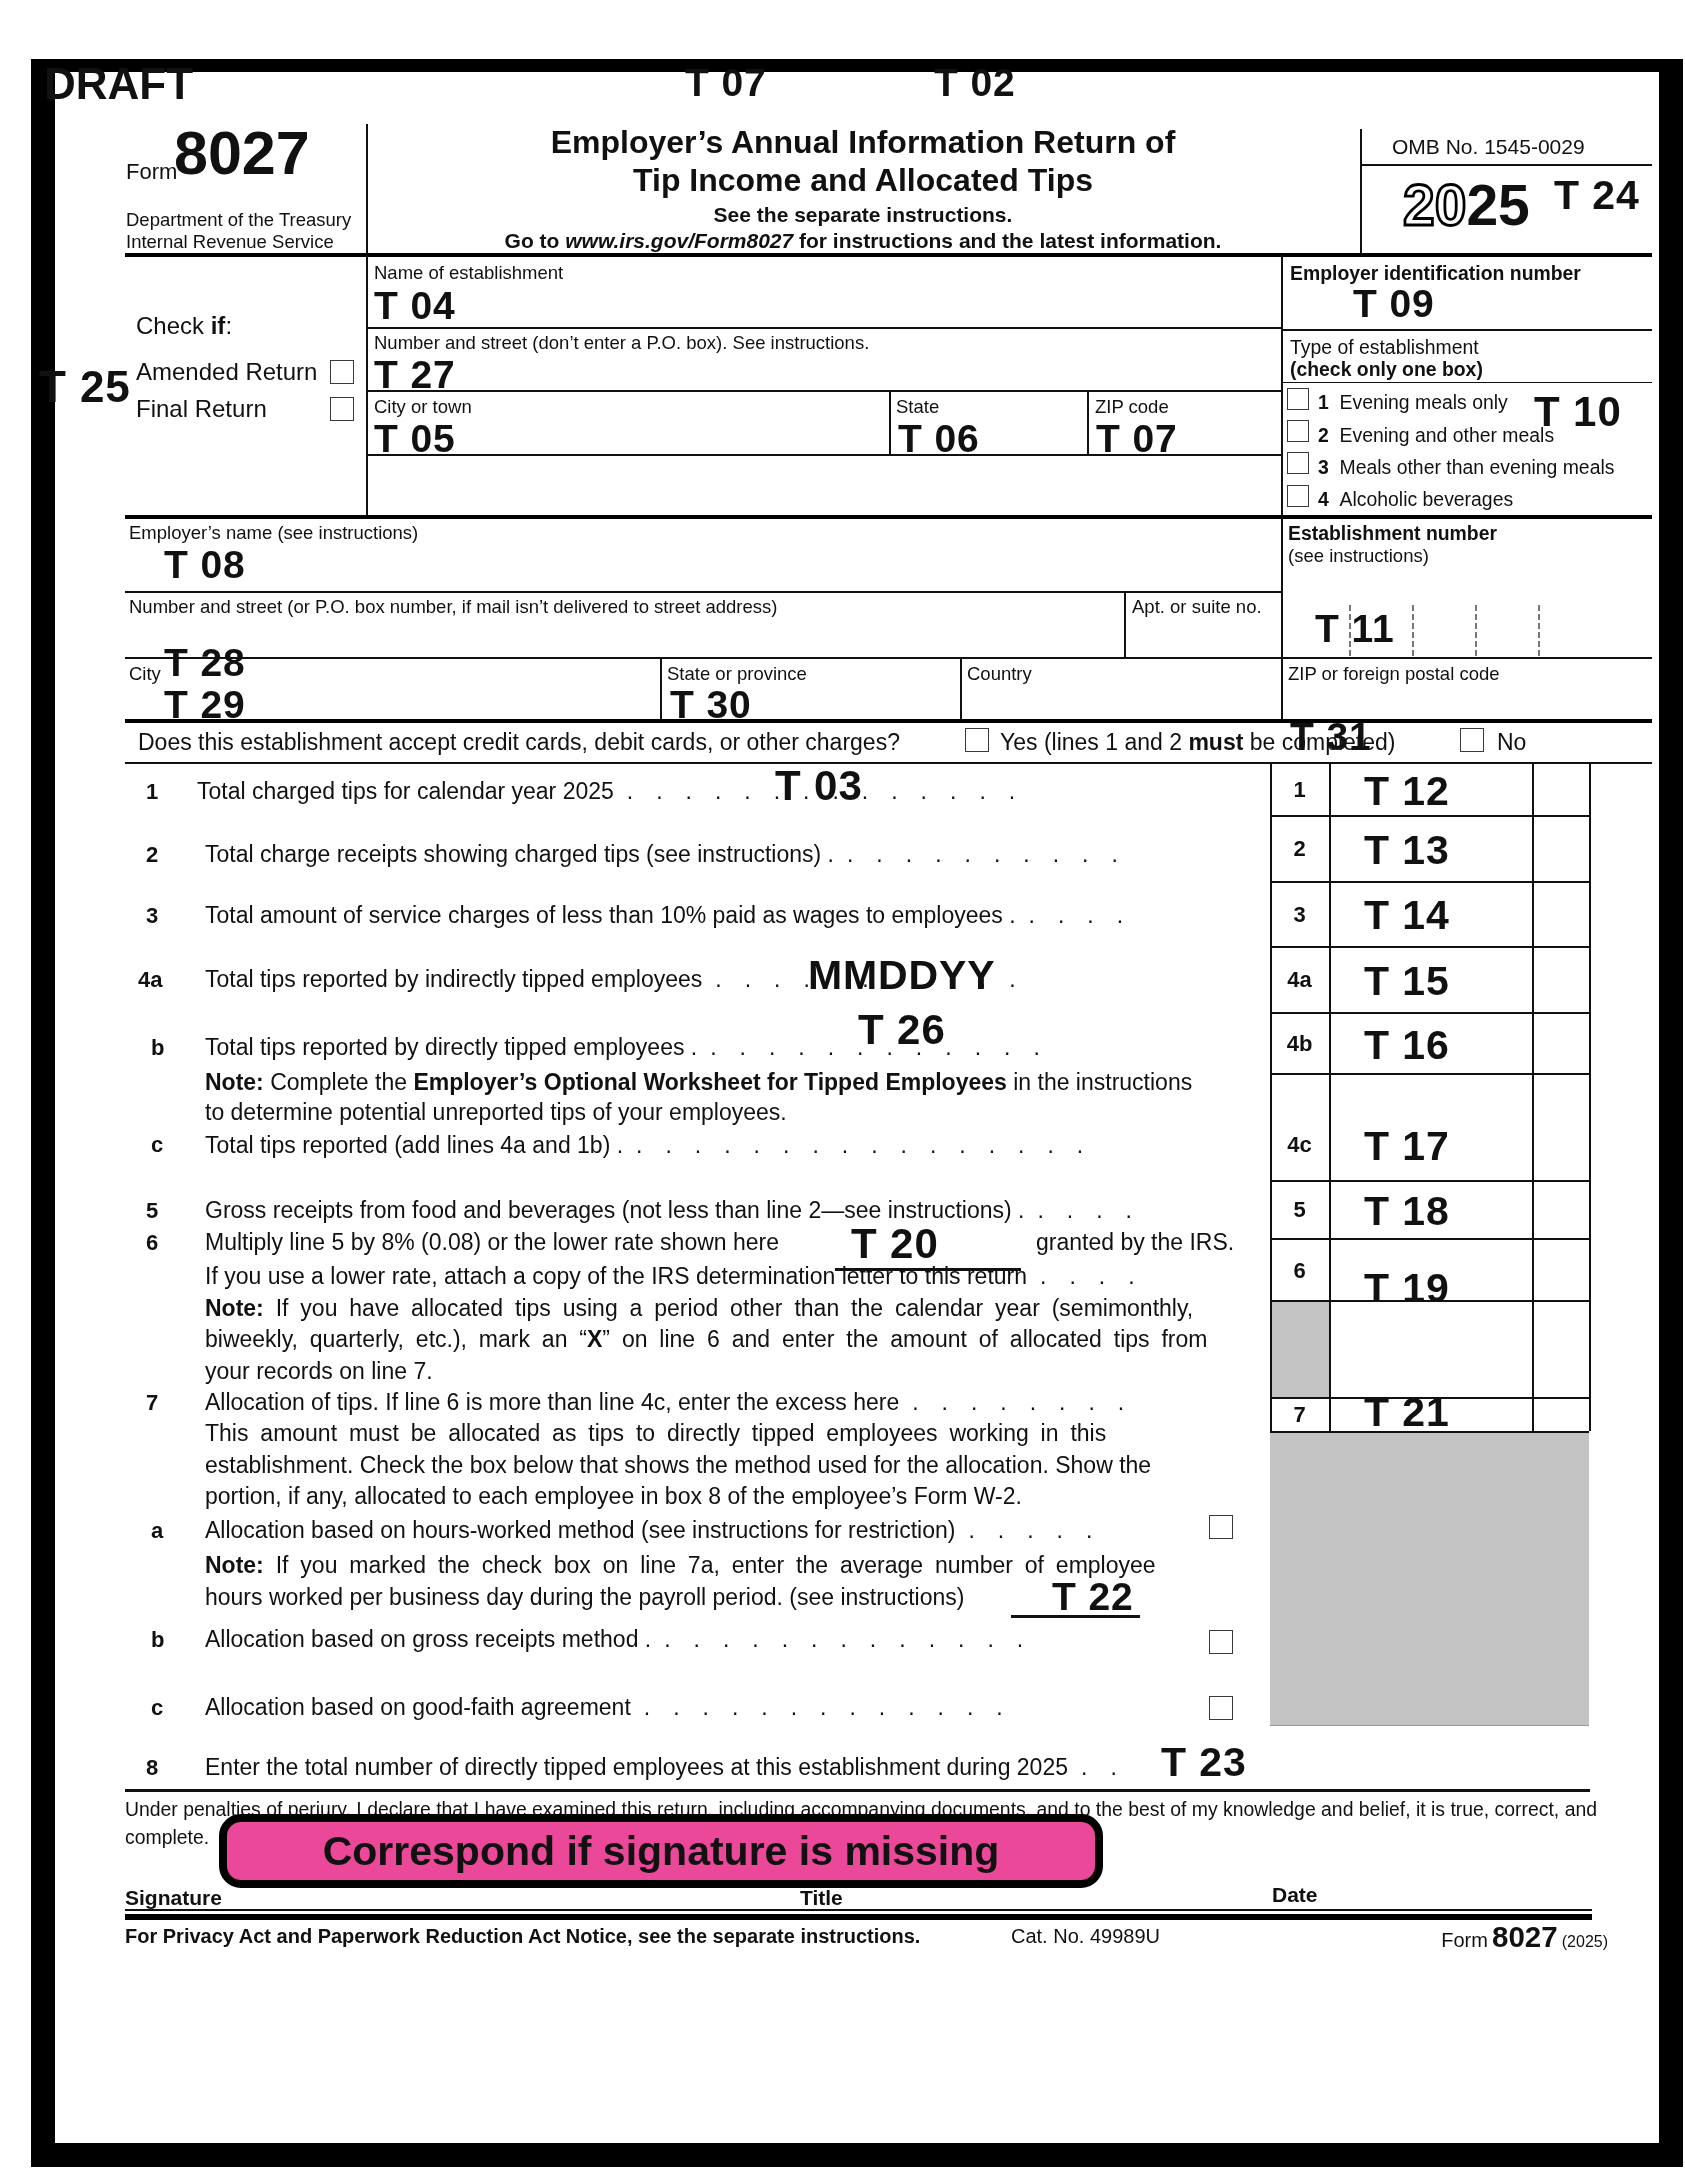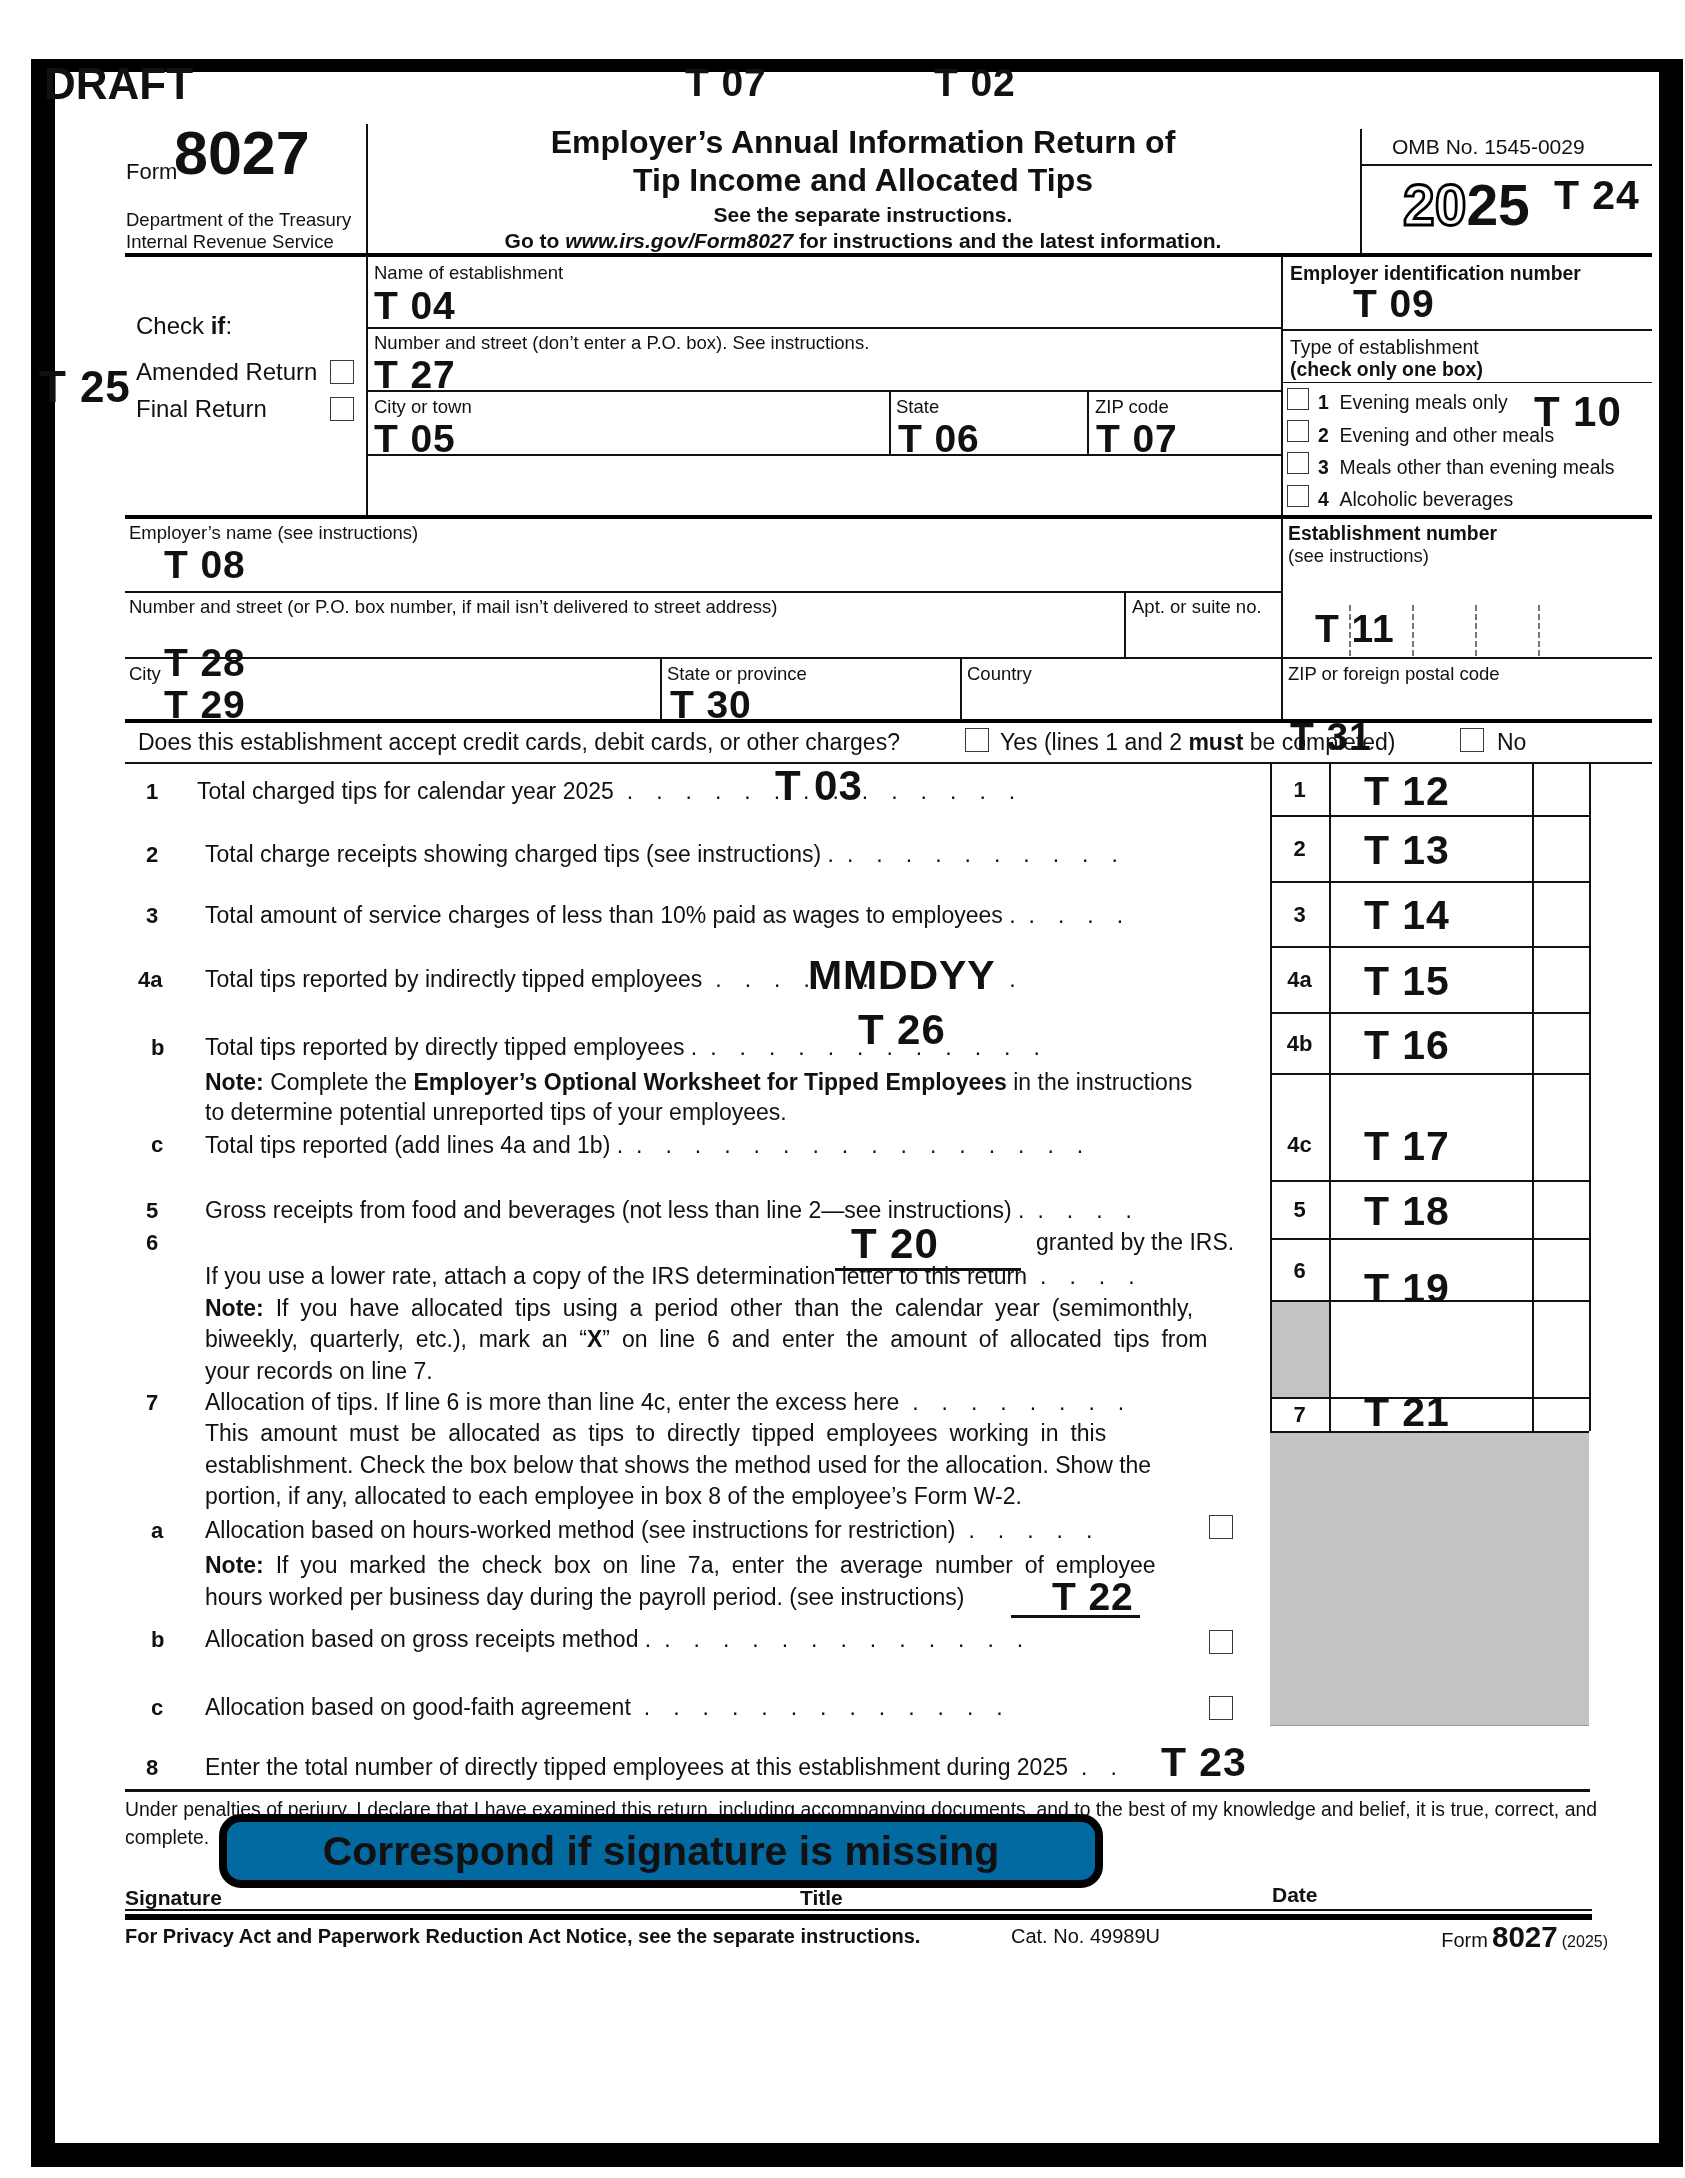--- a/index.html
+++ b/index.html
@@ -226,20 +226,21 @@
   <div class="abs body25" style="left:205px;top:1132px;">
     <span>Total tips reported (add lines 4a and 1b) .</span><span class="dots">. . . . . . . . . . . . . . . .</span>
   </div>
 
   <div class="abs num" style="left:146px;top:1198px;">5</div>
   <div class="abs body25" style="left:205px;top:1197px;">
     <span>Gross receipts from food and beverages (not less than line 2—see instructions) .</span><span class="dots">. . . .</span>
   </div>
 
   <div class="abs num" style="left:146px;top:1230px;">6</div>
+  <div class="abs body25" style="left:205px;top:1229px;">Multiply line 5 by 8% (0.08) or the lower rate shown here</div>
   <div class="abs big" style="left:851px;top:1220px;">T 20</div>
   <div class="hline" style="left:835px;top:1268px;width:186px;height:2.8px;"></div>
   <div class="abs body25" style="left:1036px;top:1229px;">granted by the IRS.</div>
   <div class="abs body25" style="left:205px;top:1263px;">
     <span>If you use a lower rate, attach a copy of the IRS determination letter to this return</span><span class="dots">. . . .</span>
   </div>
   <div class="abs body25 just" style="left:205px;top:1295px;">
     <b class="inb">Note:</b><span> If you have allocated tips using a period other than the calendar year (semimonthly,</span>
   </div>
   <div class="abs body25 just" style="left:205px;top:1326px;">
@@ -282,21 +283,21 @@
   <div class="abs num" style="left:146px;top:1755px;">8</div>
   <div class="abs body25" style="left:205px;top:1754px;">
     <span>Enter the total number of directly tipped employees at this establishment during 2025</span><span class="dots">. .</span>
   </div>
   <div class="abs val44" style="left:1161px;top:1739px;">T 23</div>
   <div class="hline" style="left:125px;top:1789px;width:1465px;height:2.8px;"></div>
 
   <div class="abs" style="left:125px;top:1798px;font-size:19.4px;">Under penalties of perjury, I declare that I have examined this return, including accompanying documents, and to the best of my knowledge and belief, it is true, correct, and</div>
   <div class="abs" style="left:125px;top:1826px;font-size:19.4px;">complete.</div>
 
-  <div class="abs ctr" style="left:219px;top:1814px;width:884px;height:74px;box-sizing:border-box;border:8.3px solid #000;border-radius:22px;font-size:41px;font-weight:bold;line-height:59px;background:#0369a1;">Correspond if signature is missing</div>
+  <div class="abs ctr" style="left:219px;top:1814px;width:884px;height:74px;box-sizing:border-box;border:8.3px solid #000;border-radius:22px;font-size:41px;font-weight:bold;line-height:59px;background:#ec4899;">Correspond if signature is missing</div>
 
   <div class="abs" style="left:125px;top:1886px;font-size:21px;font-weight:bold;">Signature</div>
   <div class="abs" style="left:800px;top:1886px;font-size:21px;font-weight:bold;">Title</div>
   <div class="abs" style="left:1272px;top:1883px;font-size:21px;font-weight:bold;">Date</div>
   <div class="hline" style="left:125px;top:1909px;width:1467px;"></div>
   <div class="abs" style="left:125px;top:1914px;width:1467px;height:5.5px;background:#000;"></div>
 
   <div class="abs" style="left:125px;top:1925px;font-size:20px;font-weight:bold;">For Privacy Act and Paperwork Reduction Act Notice, see the separate instructions.</div>
   <div class="abs" style="left:1011px;top:1925px;font-size:20px;">Cat. No. 49989U</div>
   <div class="abs" style="left:1338px;top:1920px;width:270px;text-align:right;">

